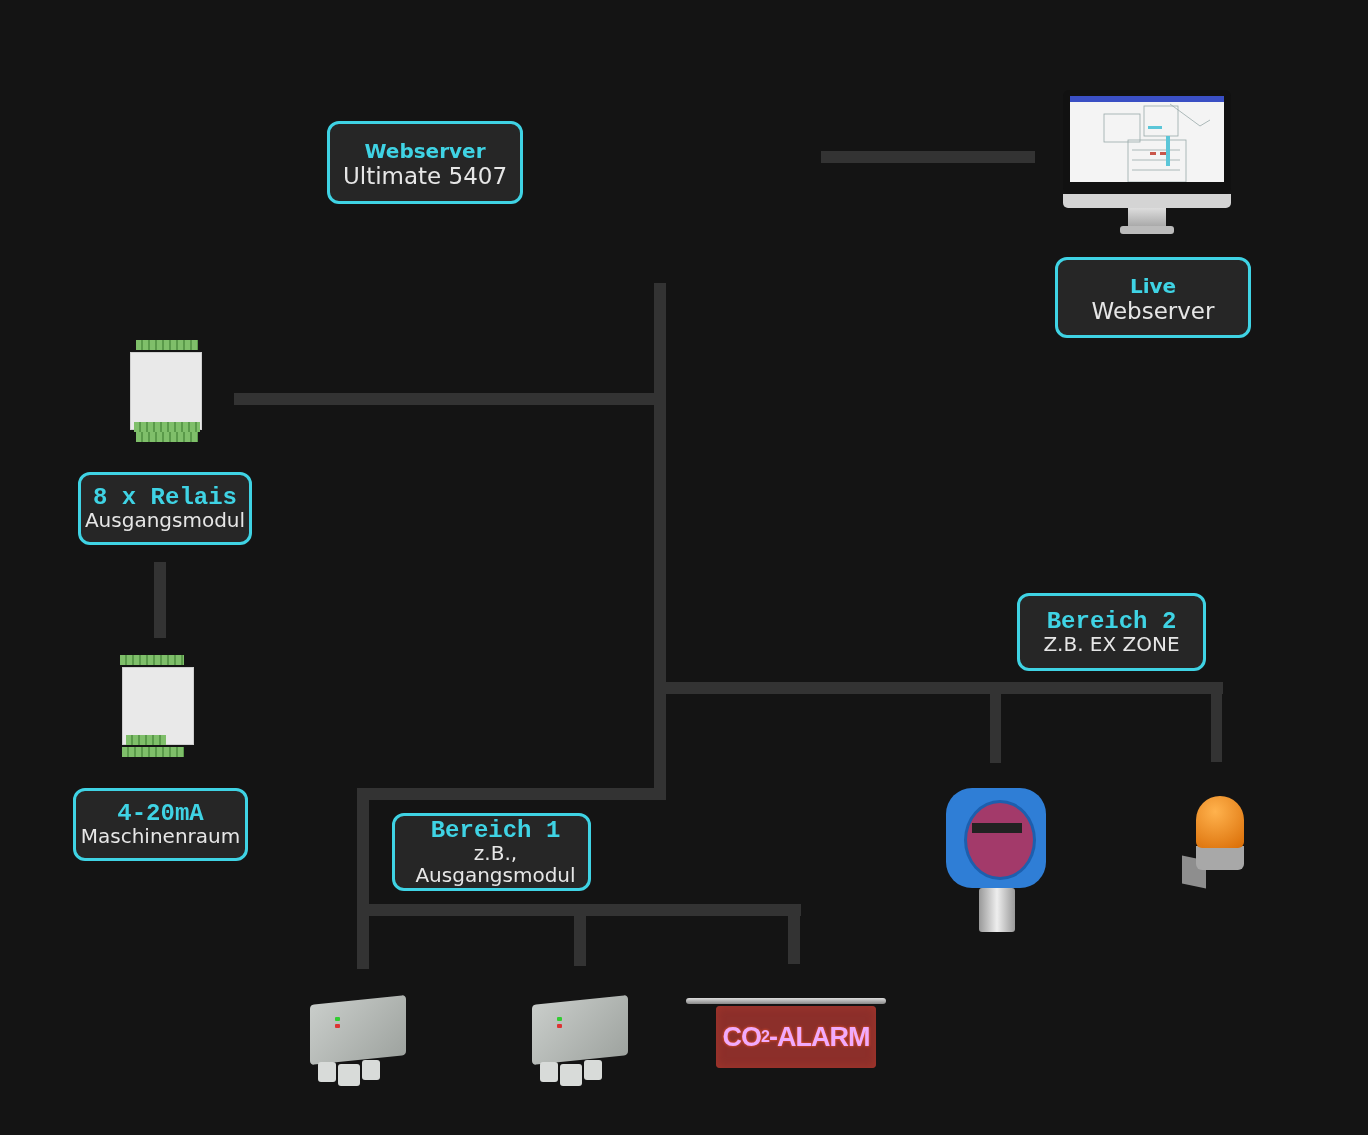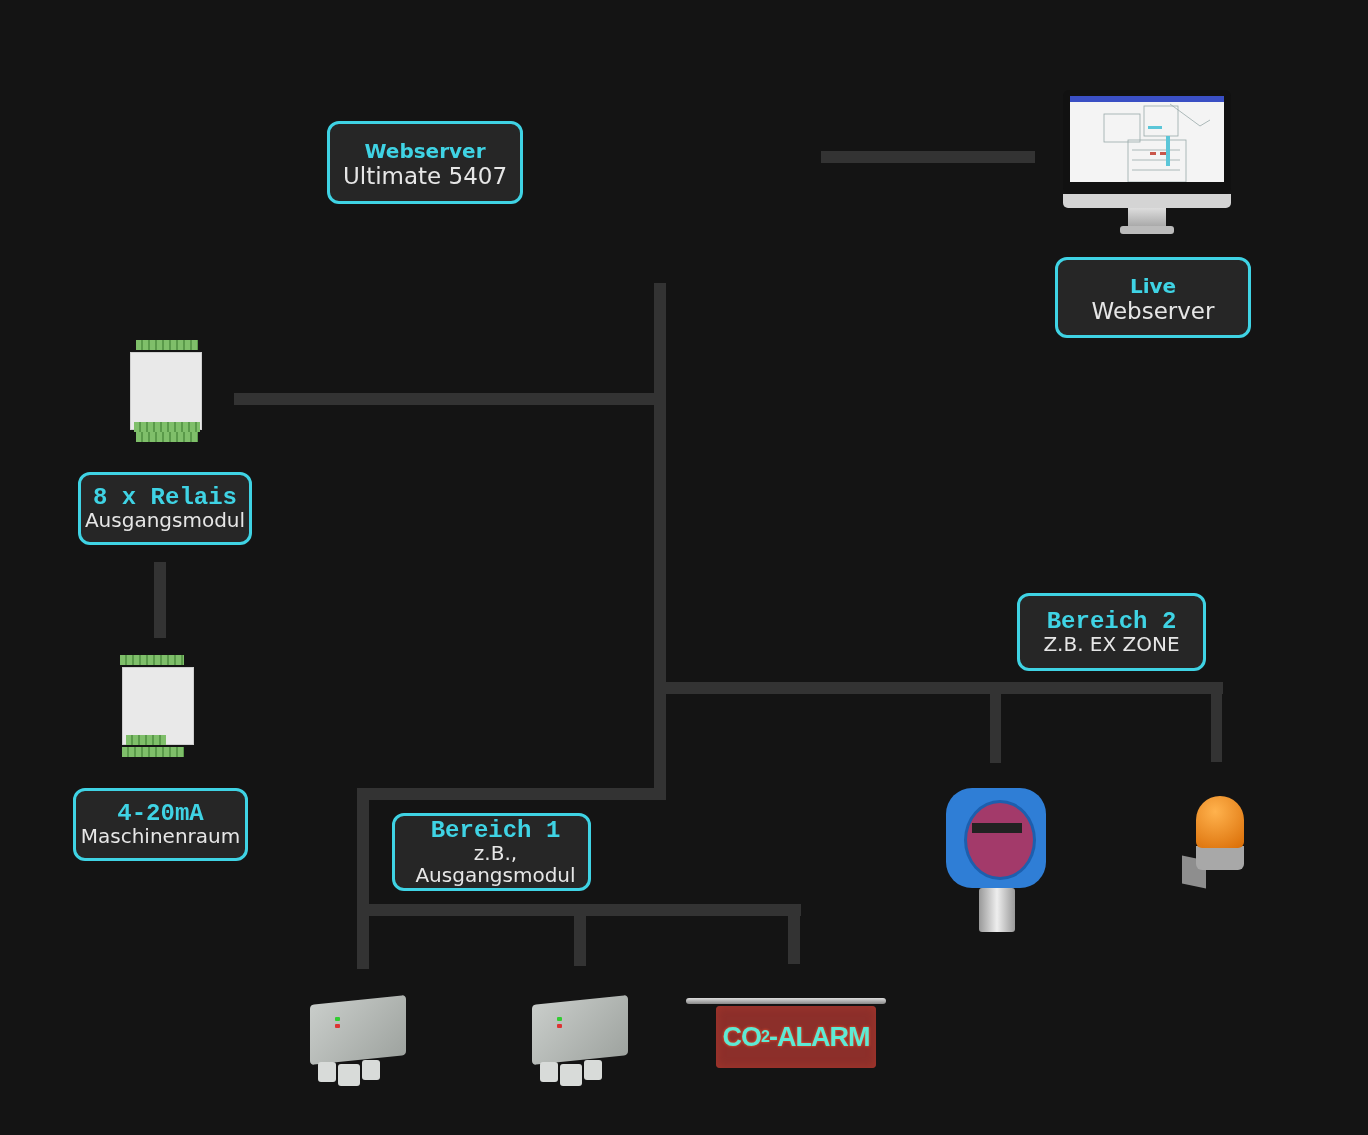--- a/index.html
+++ b/index.html
@@ -27,21 +27,21 @@
   .din .body { position:absolute; left:6px; top:12px; width:70px; height:76px; background:#e9e9e9; border:1px solid #cfcfcf; }
   .din .term { position:absolute; height:10px; background:repeating-linear-gradient(90deg,#7fbf6a 0 5px,#5a9a4a 5px 7px); }
 
   
   .sbox { position:absolute; width:96px; height:60px; background:linear-gradient(135deg,#c9cdca,#9ea39f); border-radius:4px; transform:skewY(-6deg); }
   .gland { position:absolute; width:18px; height:20px; background:#d8dbd9; border-radius:3px; }
   .led { position:absolute; width:5px; height:4px; border-radius:1px; }
 
   
   .co2 { position:absolute; left:716px; top:1006px; width:160px; height:62px; background:#8c2f2a;
-         border-radius:4px; box-shadow:0 0 10px #a5362c inset; color:#5eead4; font-family:"Liberation Sans", sans-serif;
+         border-radius:4px; box-shadow:0 0 10px #a5362c inset; color:#f0abfc; font-family:"Liberation Sans", sans-serif;
          font-weight:bold; font-size:27px; display:flex; align-items:center; justify-content:center; letter-spacing:-1px;
          text-shadow:0 0 3px #ff5a30; }
   .co2 sub { font-size:16px; }
   .co2-rod { position:absolute; left:686px; top:998px; width:200px; height:6px; background:linear-gradient(#ddd,#888); border-radius:3px; }
 
   
   .gd-body { position:absolute; left:946px; top:788px; width:100px; height:100px; background:#2f7ed6; border-radius:26px; }
   .gd-face { position:absolute; left:964px; top:800px; width:66px; height:74px; background:#a33a6a; border-radius:50%; border:3px solid #1d5fae; }
   .gd-disp { position:absolute; left:972px; top:823px; width:50px; height:10px; background:#222; }
   .gd-sensor { position:absolute; left:979px; top:888px; width:36px; height:44px; background:linear-gradient(90deg,#999,#eee,#999); border-radius:3px; }

